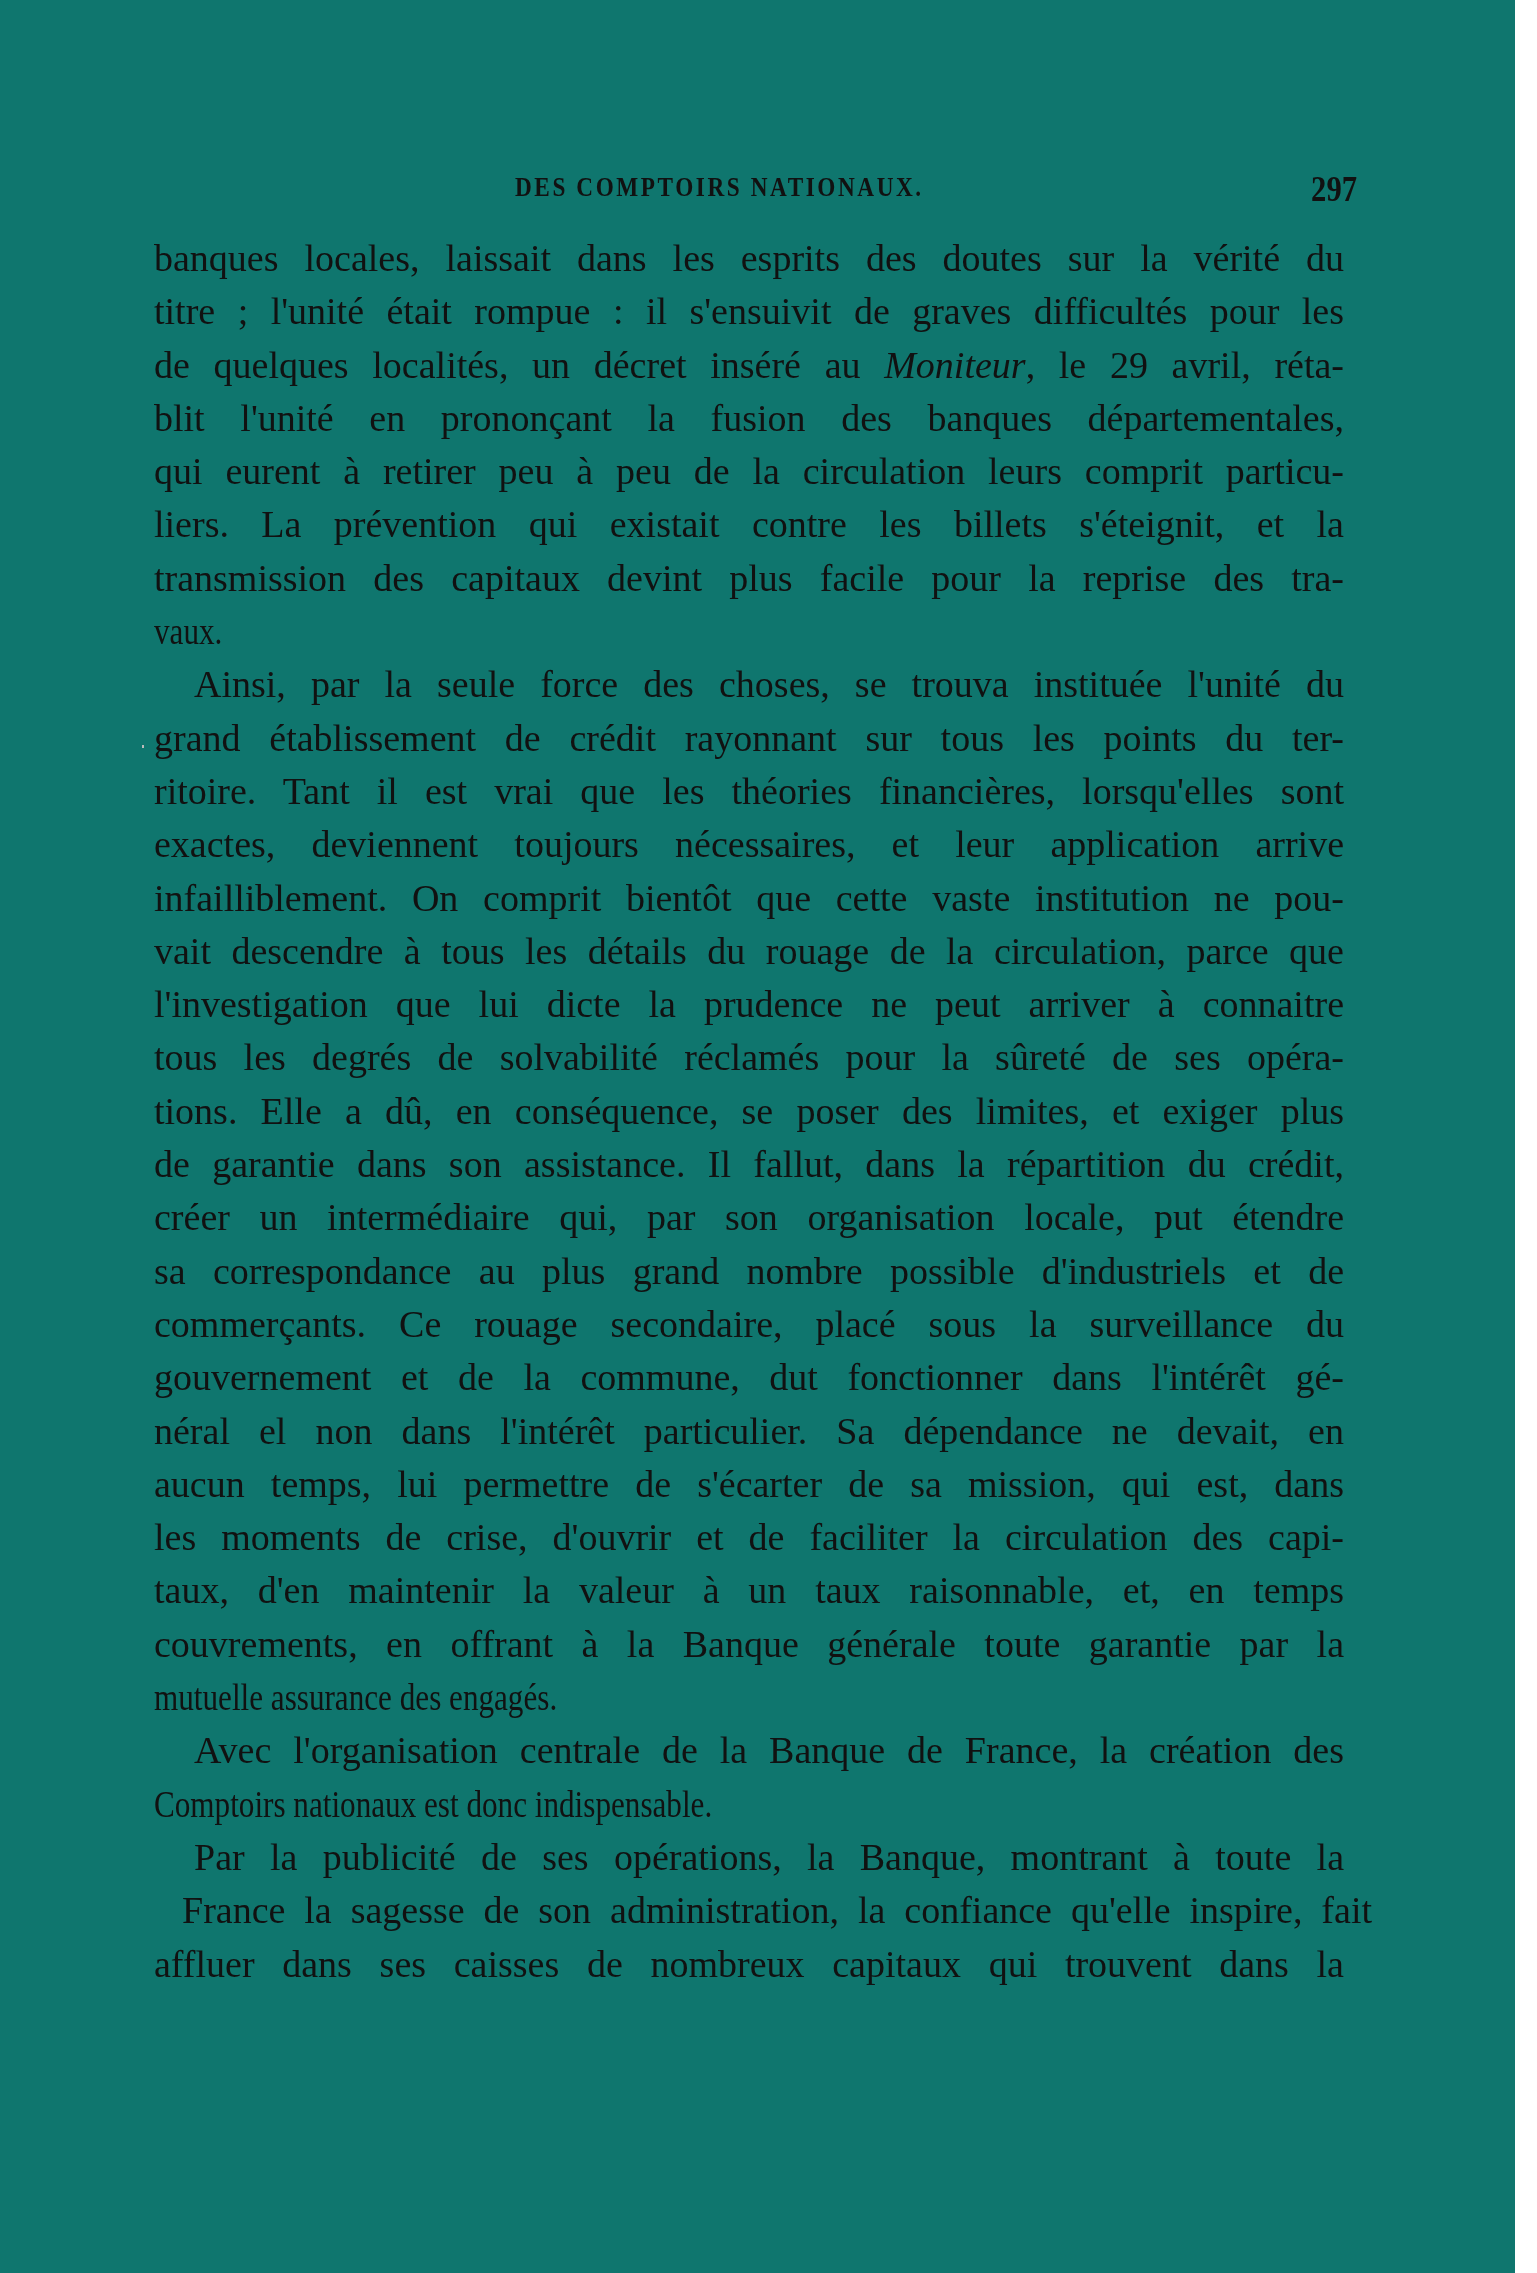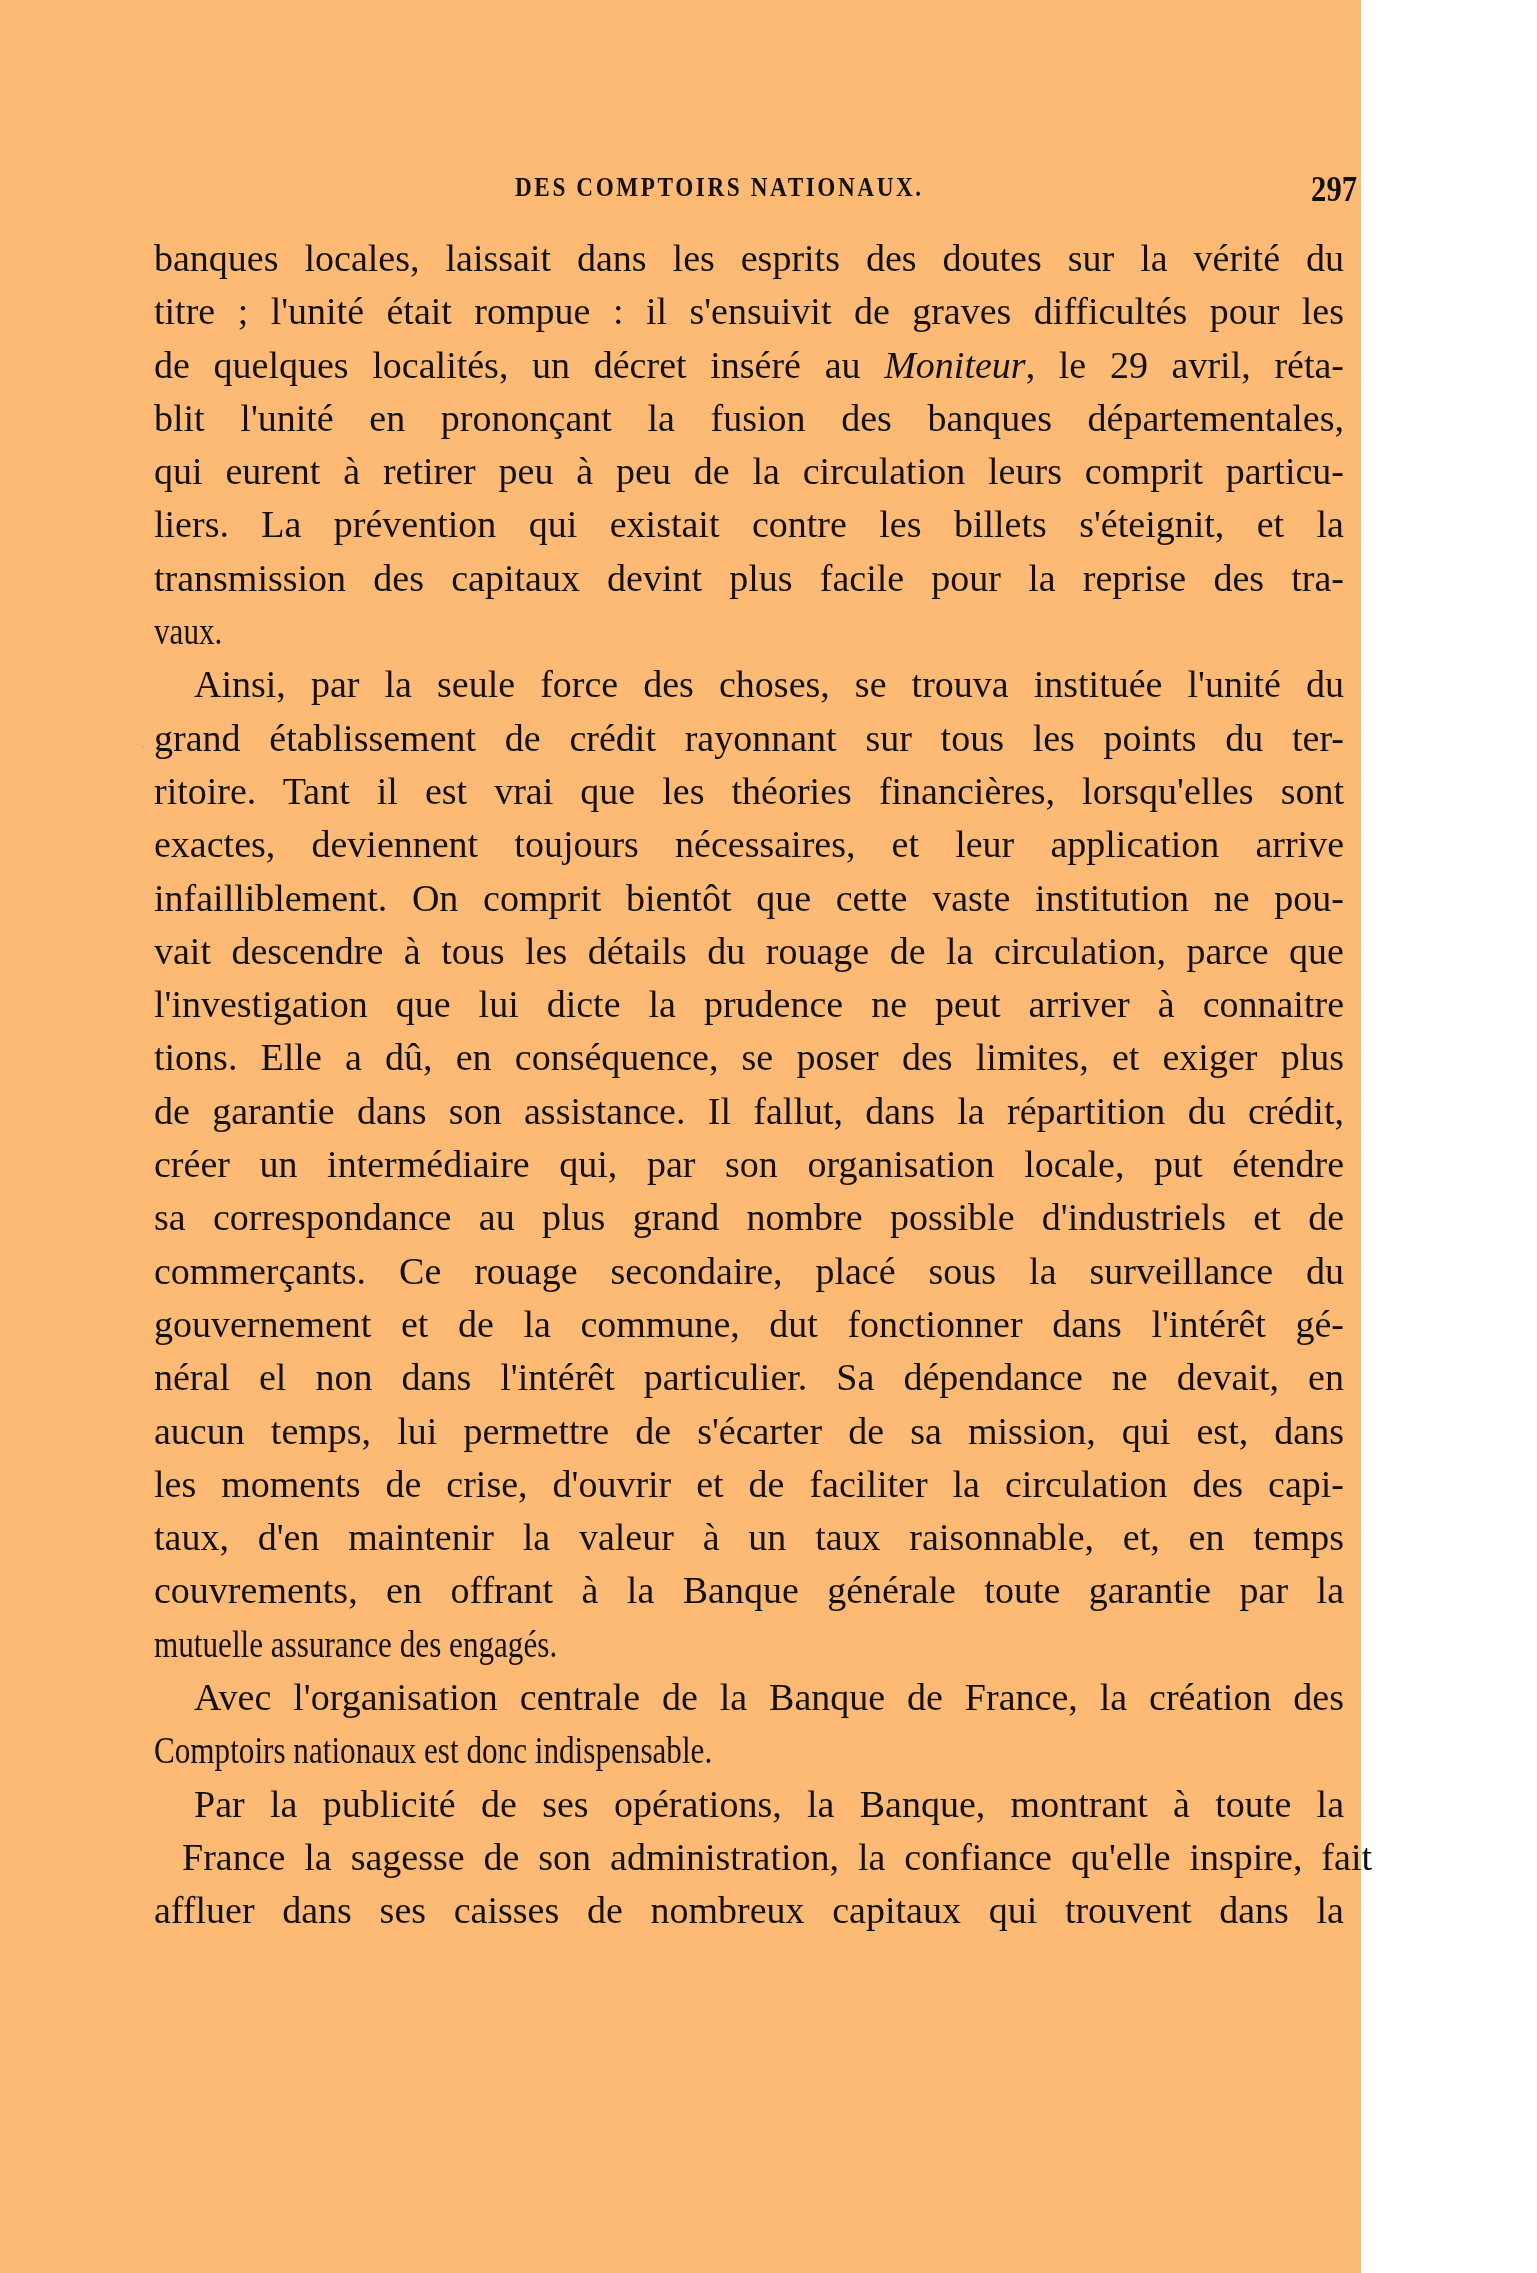--- a/index.html
+++ b/index.html
@@ -1,17 +1,17 @@
 <!DOCTYPE html>
 <html><head>
 <meta charset="utf-8">
 <style>
   html, body { margin: 0; padding: 0; background: #ffffff; }
   body { width: 1537px; height: 2273px; position: relative; overflow: hidden; color: #111111; }
-  .page { position: absolute; left: 0; top: 0; width: 1361px; height: 2273px; background: #fdba74; }
+  .page { position: absolute; left: 0; top: 0; width: 1515px; height: 2273px; background: #0f766e; }
   .running-head {
     position: absolute; left: 167px; width: 1190px; top: 168px; height: 40px;
     font-family: "Liberation Serif", "DejaVu Serif", serif;
   }
   .running-title {
     position: absolute; left: 348px; top: 4px; font-size: 27px; letter-spacing: 3px;
     font-weight: bold; white-space: nowrap; transform: scaleX(0.86); transform-origin: left top;
   }
   .page-number {
     position: absolute; right: 0; top: 0; font-size: 36px; font-weight: bold;
@@ -50,20 +50,21 @@
       <div class="line" style="width: 1190px;">liers. La prévention qui existait contre les billets s'éteignit, et la</div>
       <div class="line" style="width: 1190px;">transmission des capitaux devint plus facile pour la reprise des tra-</div>
       <div class="line last" style="width: auto; transform: scaleX(0.82); transform-origin: left top;">vaux.</div>
       <div class="line indent" style="width: 1150px;">Ainsi, par la seule force des choses, se trouva instituée l'unité du</div>
       <div class="line" style="width: 1190px;">grand établissement de crédit rayonnant sur tous les points du ter-</div>
       <div class="line" style="width: 1190px;">ritoire. Tant il est vrai que les théories financières, lorsqu'elles sont</div>
       <div class="line" style="width: 1190px;">exactes, deviennent toujours nécessaires, et leur application arrive</div>
       <div class="line" style="width: 1190px;">infailliblement. On comprit bientôt que cette vaste institution ne pou-</div>
       <div class="line" style="width: 1190px;">vait descendre à tous les détails du rouage de la circulation, parce que</div>
       <div class="line" style="width: 1190px;">l'investigation que lui dicte la prudence ne peut arriver à connaitre</div>
+      <div class="line" style="width: 1190px;">tous les degrés de solvabilité réclamés pour la sûreté de ses opéra-</div>
       <div class="line" style="width: 1190px;">tions. Elle a dû, en conséquence, se poser des limites, et exiger plus</div>
       <div class="line" style="width: 1190px;">de garantie dans son assistance. Il fallut, dans la répartition du crédit,</div>
       <div class="line" style="width: 1190px;">créer un intermédiaire qui, par son organisation locale, put étendre</div>
       <div class="line" style="width: 1190px;">sa correspondance au plus grand nombre possible d'industriels et de</div>
       <div class="line" style="width: 1190px;">commerçants. Ce rouage secondaire, placé sous la surveillance du</div>
       <div class="line" style="width: 1190px;">gouvernement et de la commune, dut fonctionner dans l'intérêt gé-</div>
       <div class="line" style="width: 1190px;">néral el non dans l'intérêt particulier. Sa dépendance ne devait, en</div>
       <div class="line" style="width: 1190px;">aucun temps, lui permettre de s'écarter de sa mission, qui est, dans</div>
       <div class="line" style="width: 1190px;">les moments de crise, d'ouvrir et de faciliter la circulation des capi-</div>
       <div class="line" style="width: 1190px;">taux, d'en maintenir la valeur à un taux raisonnable, et, en temps</div>

